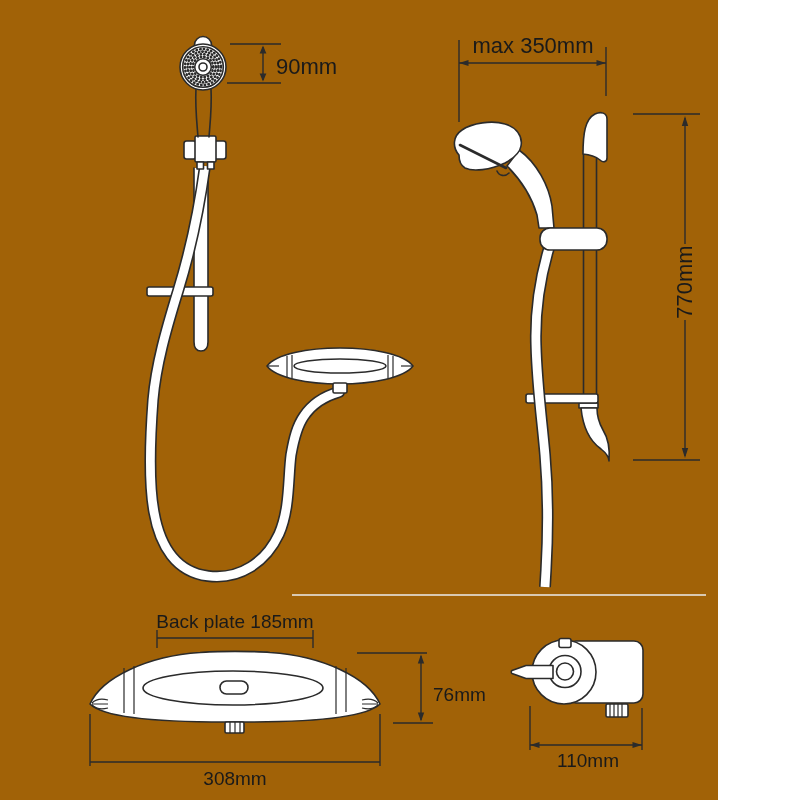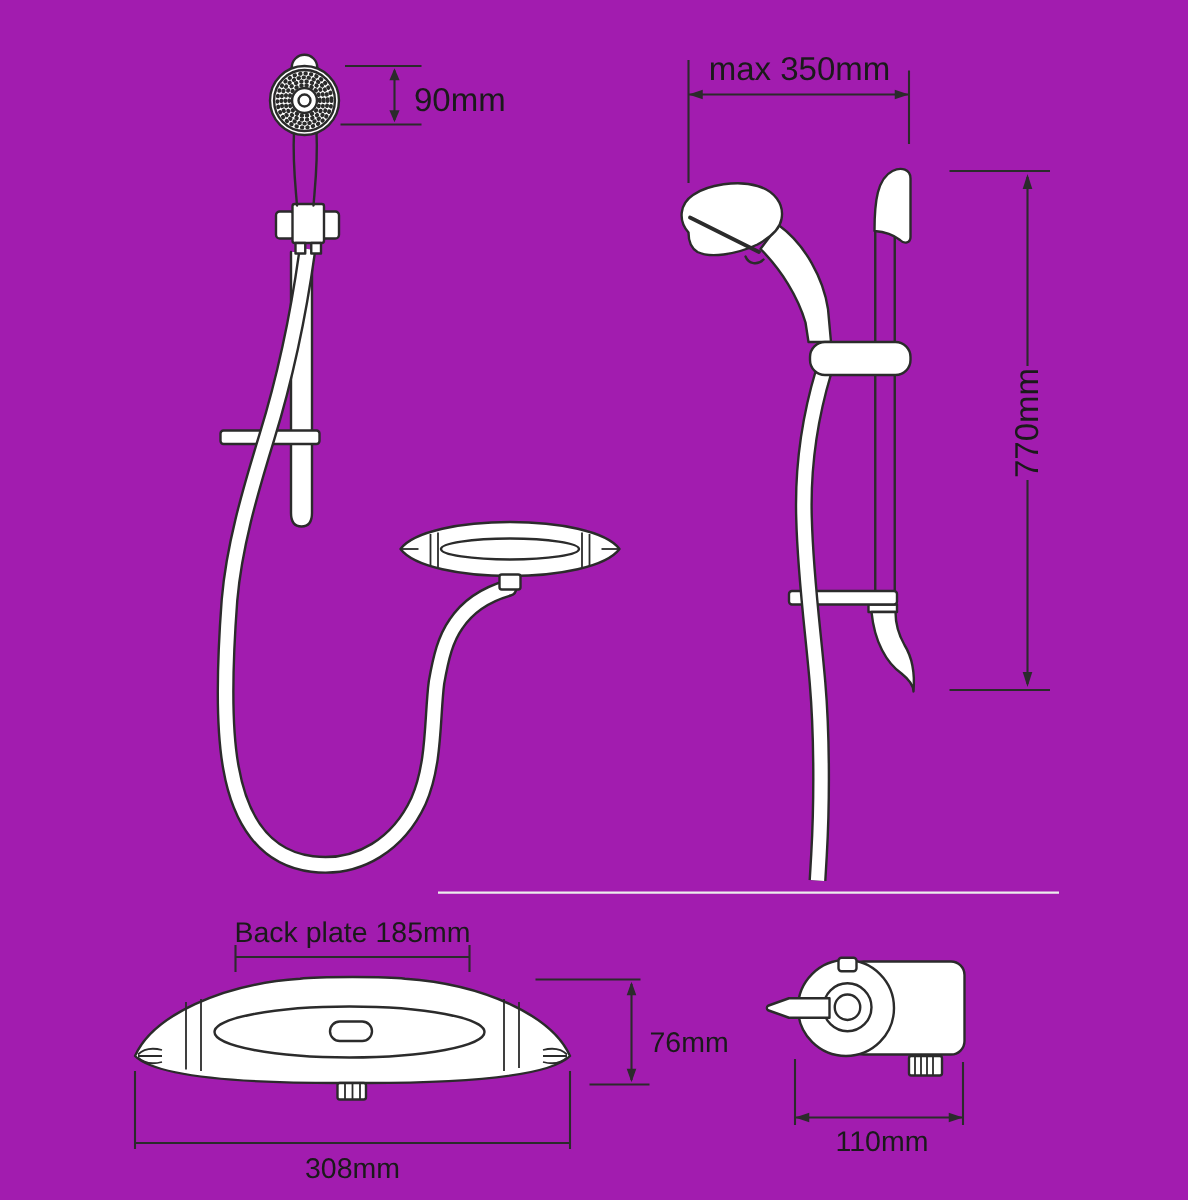--- a/index.html
+++ b/index.html
@@ -1,16 +1,16 @@
 <!DOCTYPE html>
 <html><head>
 <meta charset="utf-8">
 <style>
   html,body{margin:0;padding:0;background:#ffffff;}
-  .page{position:relative;width:792px;height:800px;background:#a21caf;overflow:hidden;}
+  .page{position:relative;width:718px;height:800px;background:#a16207;overflow:hidden;}
   .ln  {fill:none;stroke:#2b2b2b;stroke-width:1.6;stroke-linecap:round;stroke-linejoin:round;}
   .lnf {fill:#ffffff;stroke:#2b2b2b;stroke-width:1.6;stroke-linecap:round;stroke-linejoin:round;}
   .thin{fill:none;stroke:#2b2b2b;stroke-width:1.2;}
   .dim {fill:none;stroke:#2b2b2b;stroke-width:1.4;stroke-linecap:butt;}
   .arr {fill:#2b2b2b;stroke:none;}
   .tube-o{fill:none;stroke:#2b2b2b;stroke-width:12;stroke-linecap:butt;stroke-linejoin:round;}
   .tube-i{fill:none;stroke:#ffffff;stroke-width:8.8;stroke-linecap:butt;stroke-linejoin:round;}
   .dots{fill:none;stroke:#2b2b2b;stroke-width:2.6;stroke-linecap:round;}
   .lbl {font-family:"Liberation Sans",sans-serif;font-size:22px;fill:#1a1a1a;}
   .lbl2{font-family:"Liberation Sans",sans-serif;font-size:19px;fill:#1a1a1a;}

